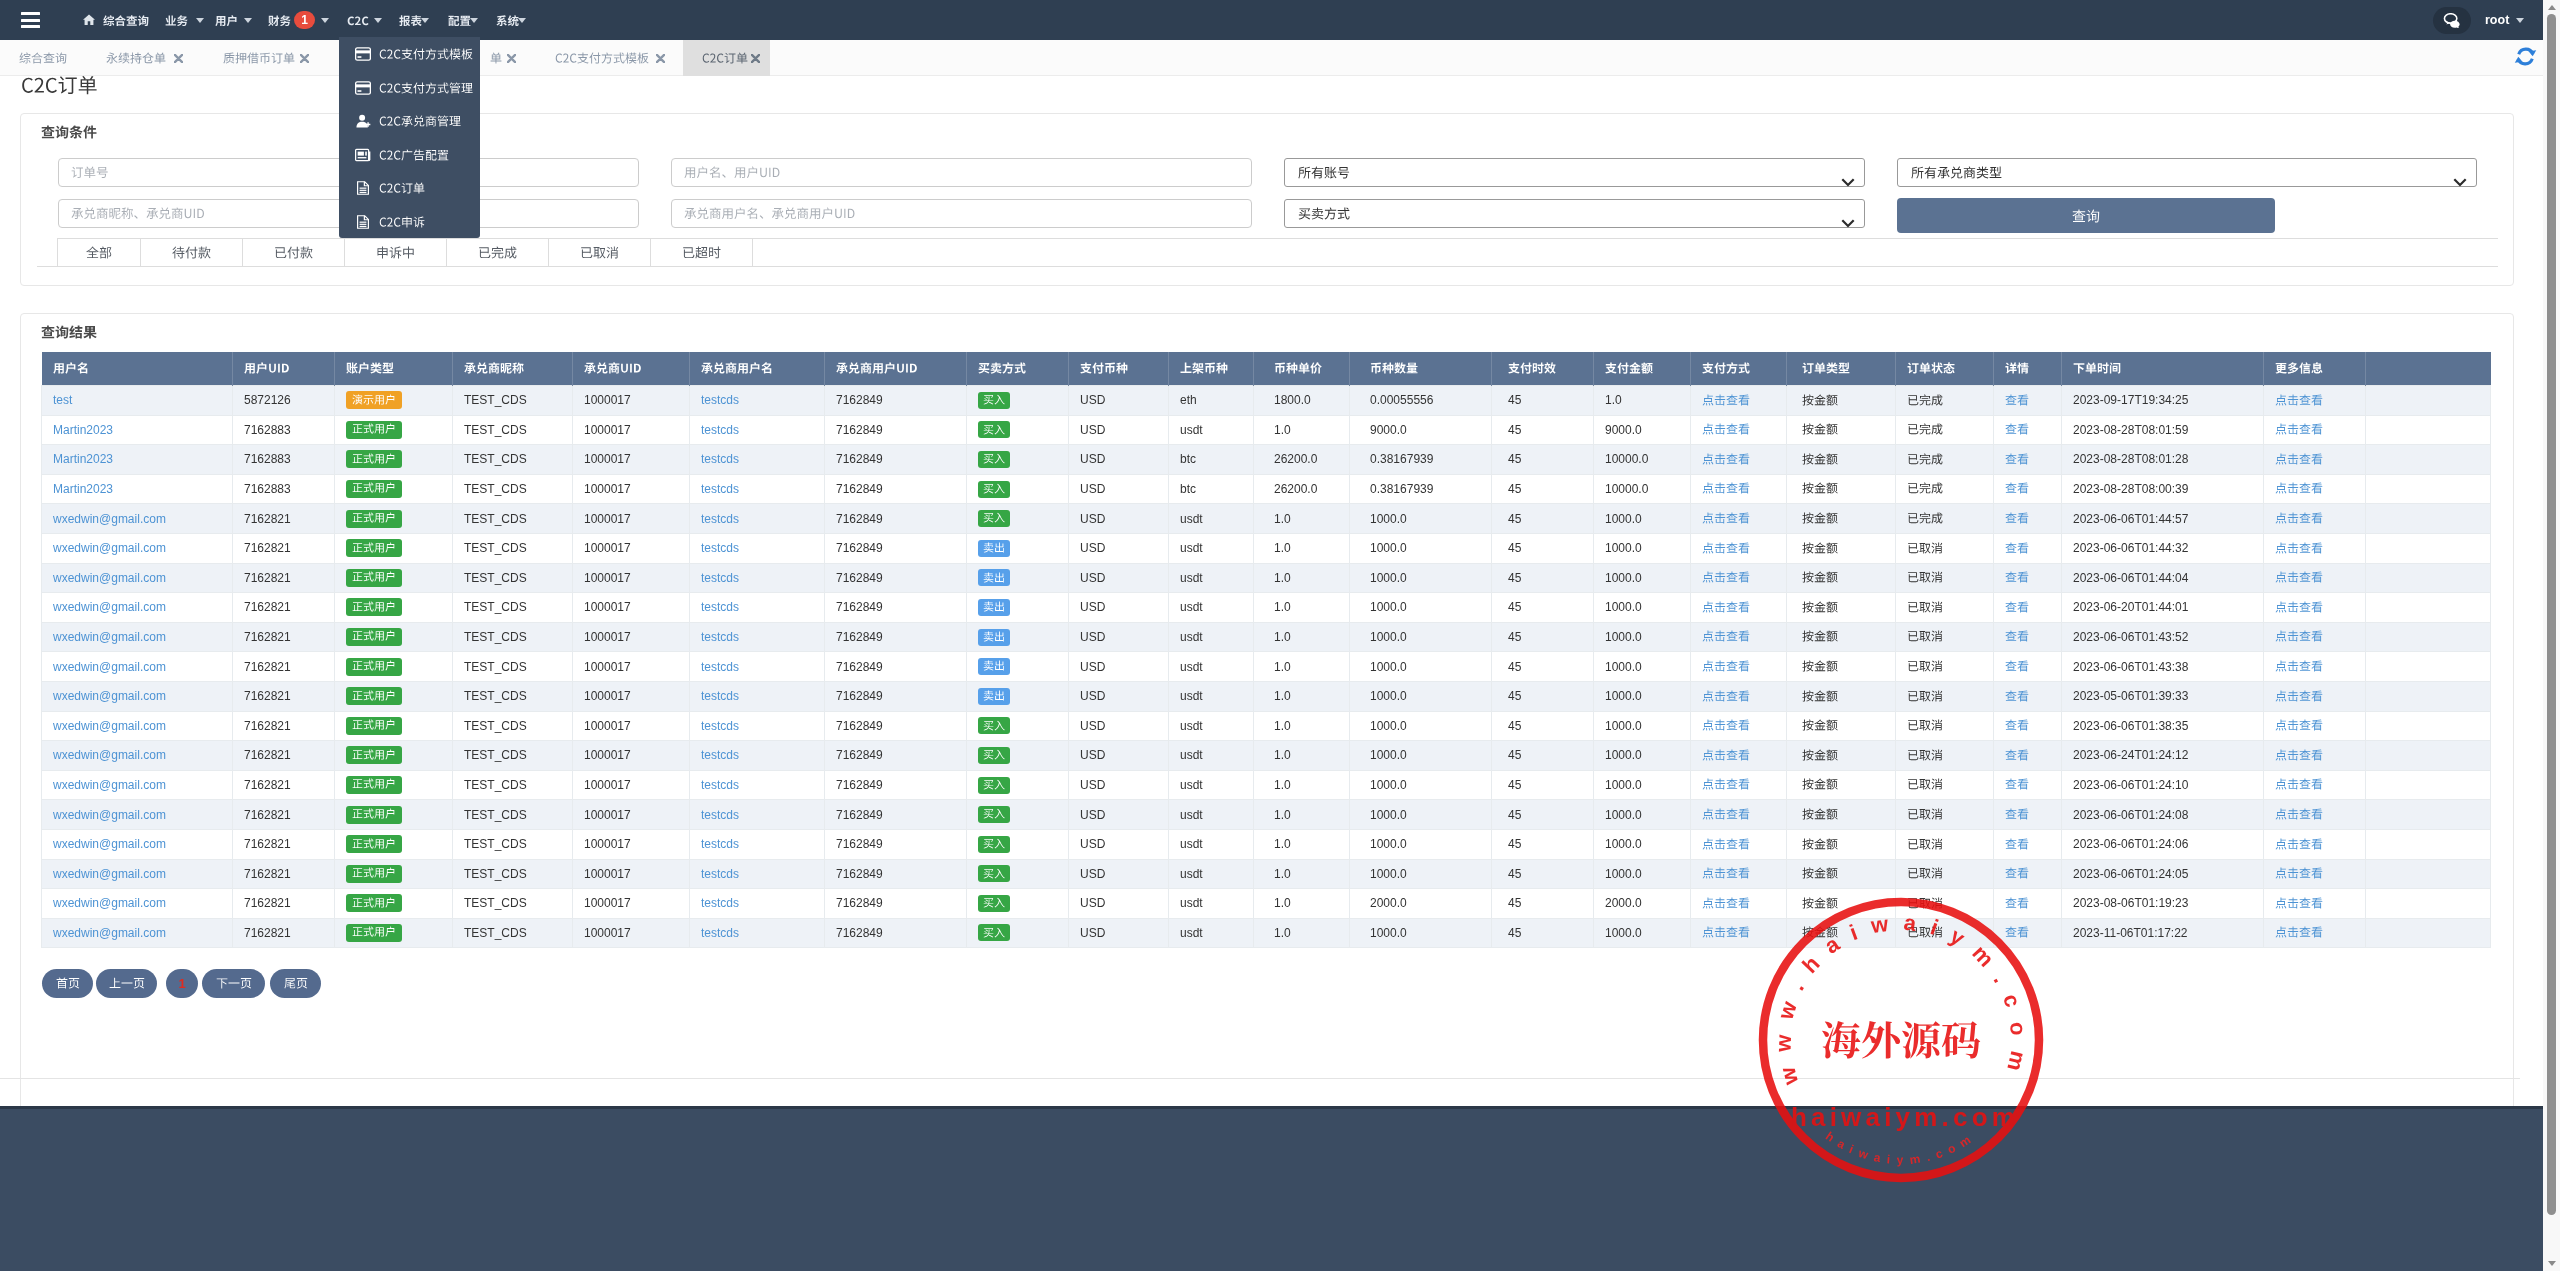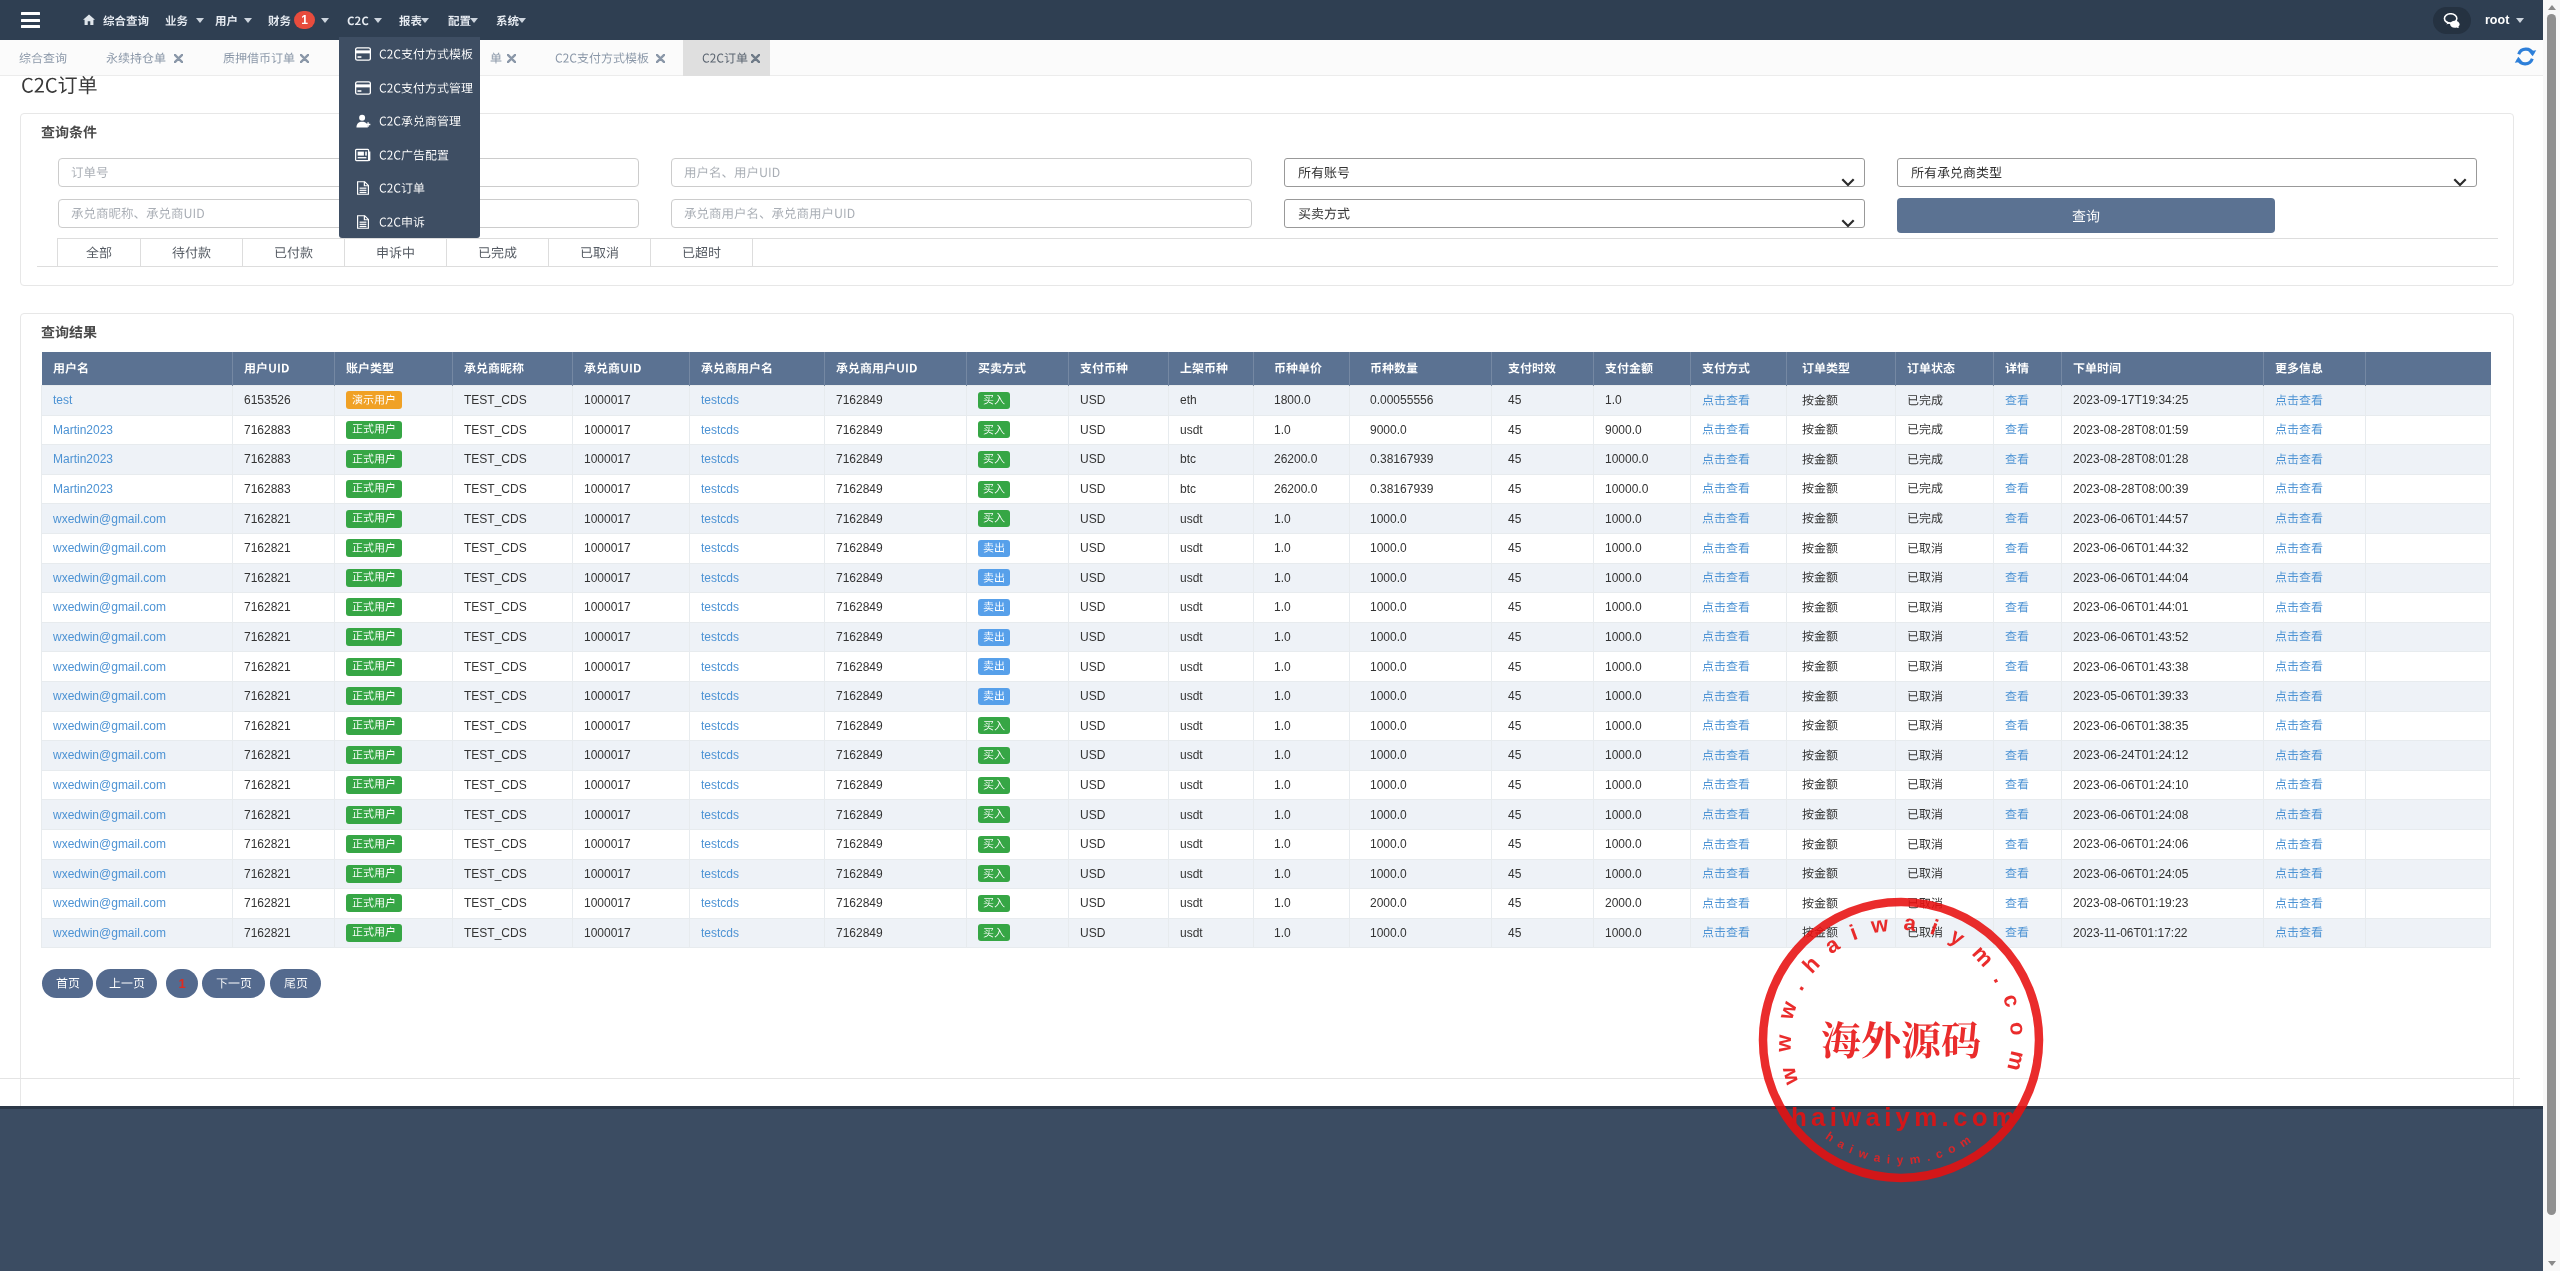--- a/index.html
+++ b/index.html
@@ -382,21 +382,21 @@
                 </svg></th>
               <th><svg class="zh" style="width:48.0px;height:12.0px;vertical-align:-1.4px;" viewBox="0 0 48.0 12.0">
                   <use href="#g51" fill="#fff"></use>
                 </svg></th>
               <th></th>
             </tr>
           </thead>
           <tbody>
             <tr>
               <td><a class="lk">test</a></td>
-              <td>6153526</td>
+              <td>5872126</td>
               <td><span class="bdg bo"><svg class="zh" style="width:44.0px;height:11.0px;vertical-align:-1.3px;" viewBox="0 0 44.0 11.0">
                     <use href="#g52" fill="#fff"></use>
                   </svg></span></td>
               <td>TEST_CDS</td>
               <td>1000017</td>
               <td><a class="lk">testcds</a></td>
               <td>7162849</td>
               <td><span class="bdg2 bg"><svg class="zh" style="width:22.0px;height:11.0px;vertical-align:-1.3px;" viewBox="0 0 22.0 11.0">
                     <use href="#g54" fill="#fff"></use>
                   </svg></span></td>
@@ -670,21 +670,21 @@
                   </svg></a></td>
               <td><svg class="zh" style="width:36.0px;height:12.0px;vertical-align:-1.4px;" viewBox="0 0 36.0 12.0">
                   <use href="#g58" fill="#333"></use>
                 </svg></td>
               <td><svg class="zh" style="width:36.0px;height:12.0px;vertical-align:-1.4px;" viewBox="0 0 36.0 12.0">
                   <use href="#g60" fill="#333"></use>
                 </svg></td>
               <td><a><svg class="zh" style="width:24.0px;height:12.0px;vertical-align:-1.4px;" viewBox="0 0 24.0 12.0">
                     <use href="#g57" fill="#4d93d4"></use>
                   </svg></a></td>
-              <td>2023-06-06T01:44:01</td>
+              <td>2023-06-20T01:44:01</td>
               <td><a><svg class="zh" style="width:48.0px;height:12.0px;vertical-align:-1.4px;" viewBox="0 0 48.0 12.0">
                     <use href="#g56" fill="#4d93d4"></use>
                   </svg></a></td>
               <td></td>
             </tr>
             <tr>
               <td><a class="lk">wxedwin@gmail.com</a></td>
               <td>7162821</td>
               <td><span class="bdg bg"><svg class="zh" style="width:44.0px;height:11.0px;vertical-align:-1.3px;" viewBox="0 0 44.0 11.0">
                     <use href="#g53" fill="#fff"></use>

